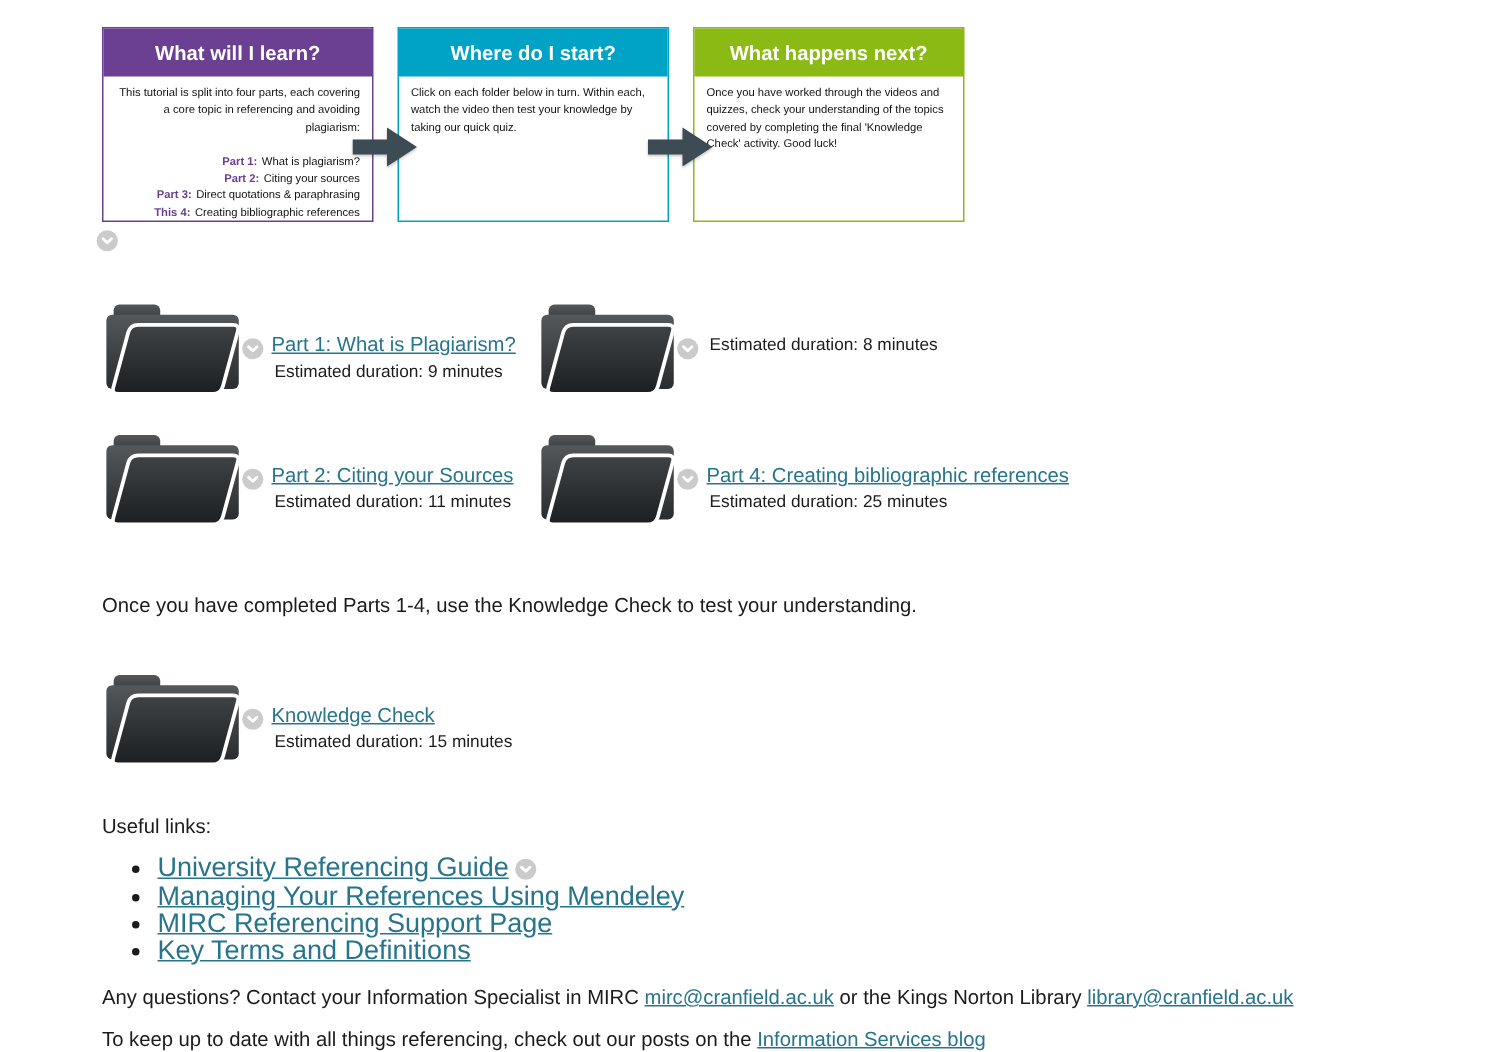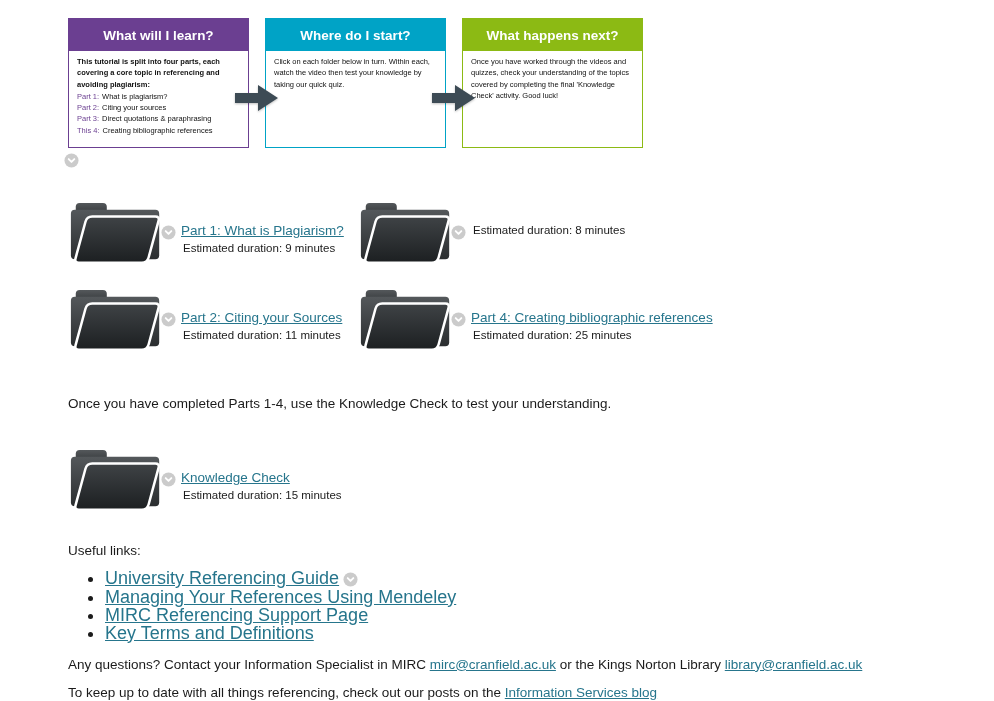--- a/index.html
+++ b/index.html
@@ -2,26 +2,26 @@
 <html style="--purple: #6B3F91; --teal: #00A3C6; --green: #8CBA14; --arrow: #3D4B55; --link: #26758C; --chevron_gray: #CBCBCB; --folder_light: #54585B; --folder_dark: #232628;"><head>
 <meta charset="utf-8">
 <style>
   html,body{margin:0;padding:0;background:#fff;}
   body{width:994px;height:701px;overflow:hidden;font-family:"Liberation Sans",sans-serif;color:#1b1b1b;}
   .page{padding:18px 20px 0 68px;box-sizing:border-box;}
 
   
   .boxes-row{display:flex;align-items:stretch;}
   .info-box{width:181px;height:130px;box-sizing:border-box;border:1px solid #000;background:#fff;position:relative;z-index:1;}
-  .b0{border-color:var(--purple);} .b1{border-color:var(--teal);} .b2{border-color:var(--green);}
+  .b0{border-color:var(--purple);text-align:right;} .b1{border-color:var(--teal);} .b2{border-color:var(--green);}
   .box-header{height:32px;display:flex;align-items:center;justify-content:center;color:#fff;font-weight:bold;font-size:13.5px;}
   .b0 .box-header{background:var(--purple);} .b1 .box-header{background:var(--teal);} .b2 .box-header{background:var(--green);}
   .box-body{padding:5px 8px 4px;font-size:7.5px;line-height:1.5;color:#111;}
-  .intro-text{margin-bottom:1px;font-weight:bold;}
-  .part-label{font-weight:normal;color:var(--purple);margin-right:3px;}
+  .intro-text{margin-bottom:12px;}
+  .part-label{font-weight:bold;color:var(--purple);margin-right:3px;}
   .arrow{width:44px;height:30px;flex:none;align-self:center;margin:30px -14px 0;z-index:2;filter:drop-shadow(0 1px 1px rgba(0,0,0,.25));}
 
   
   .chev{width:15px;height:15px;display:inline-block;flex:none;cursor:pointer;}
   .expand-chevron{margin:5px 0 0 -4px;height:15px;}
 
   
   .folder-grid{display:grid;grid-template-columns:290px auto;row-gap:19px;margin-top:33px;}
   .folder-cell{display:flex;align-items:flex-start;}
   .folder{width:97px;height:68px;flex:none;cursor:pointer;}

